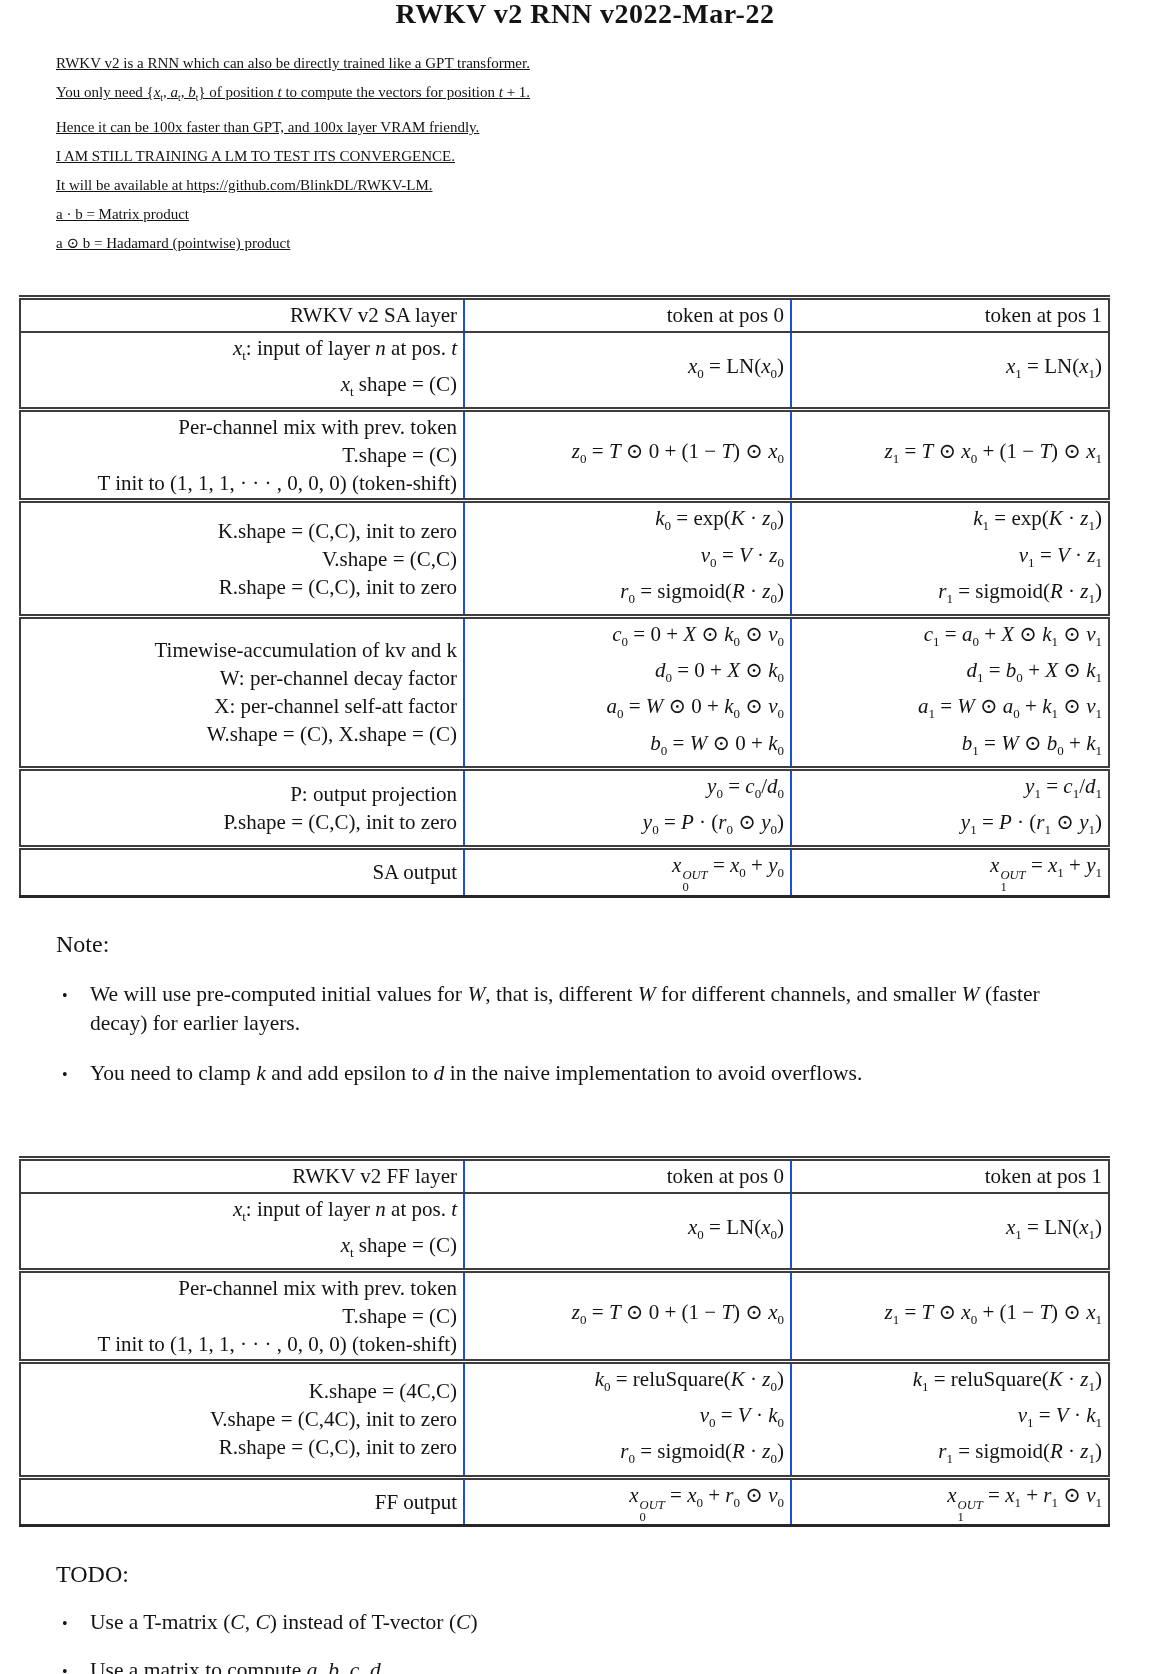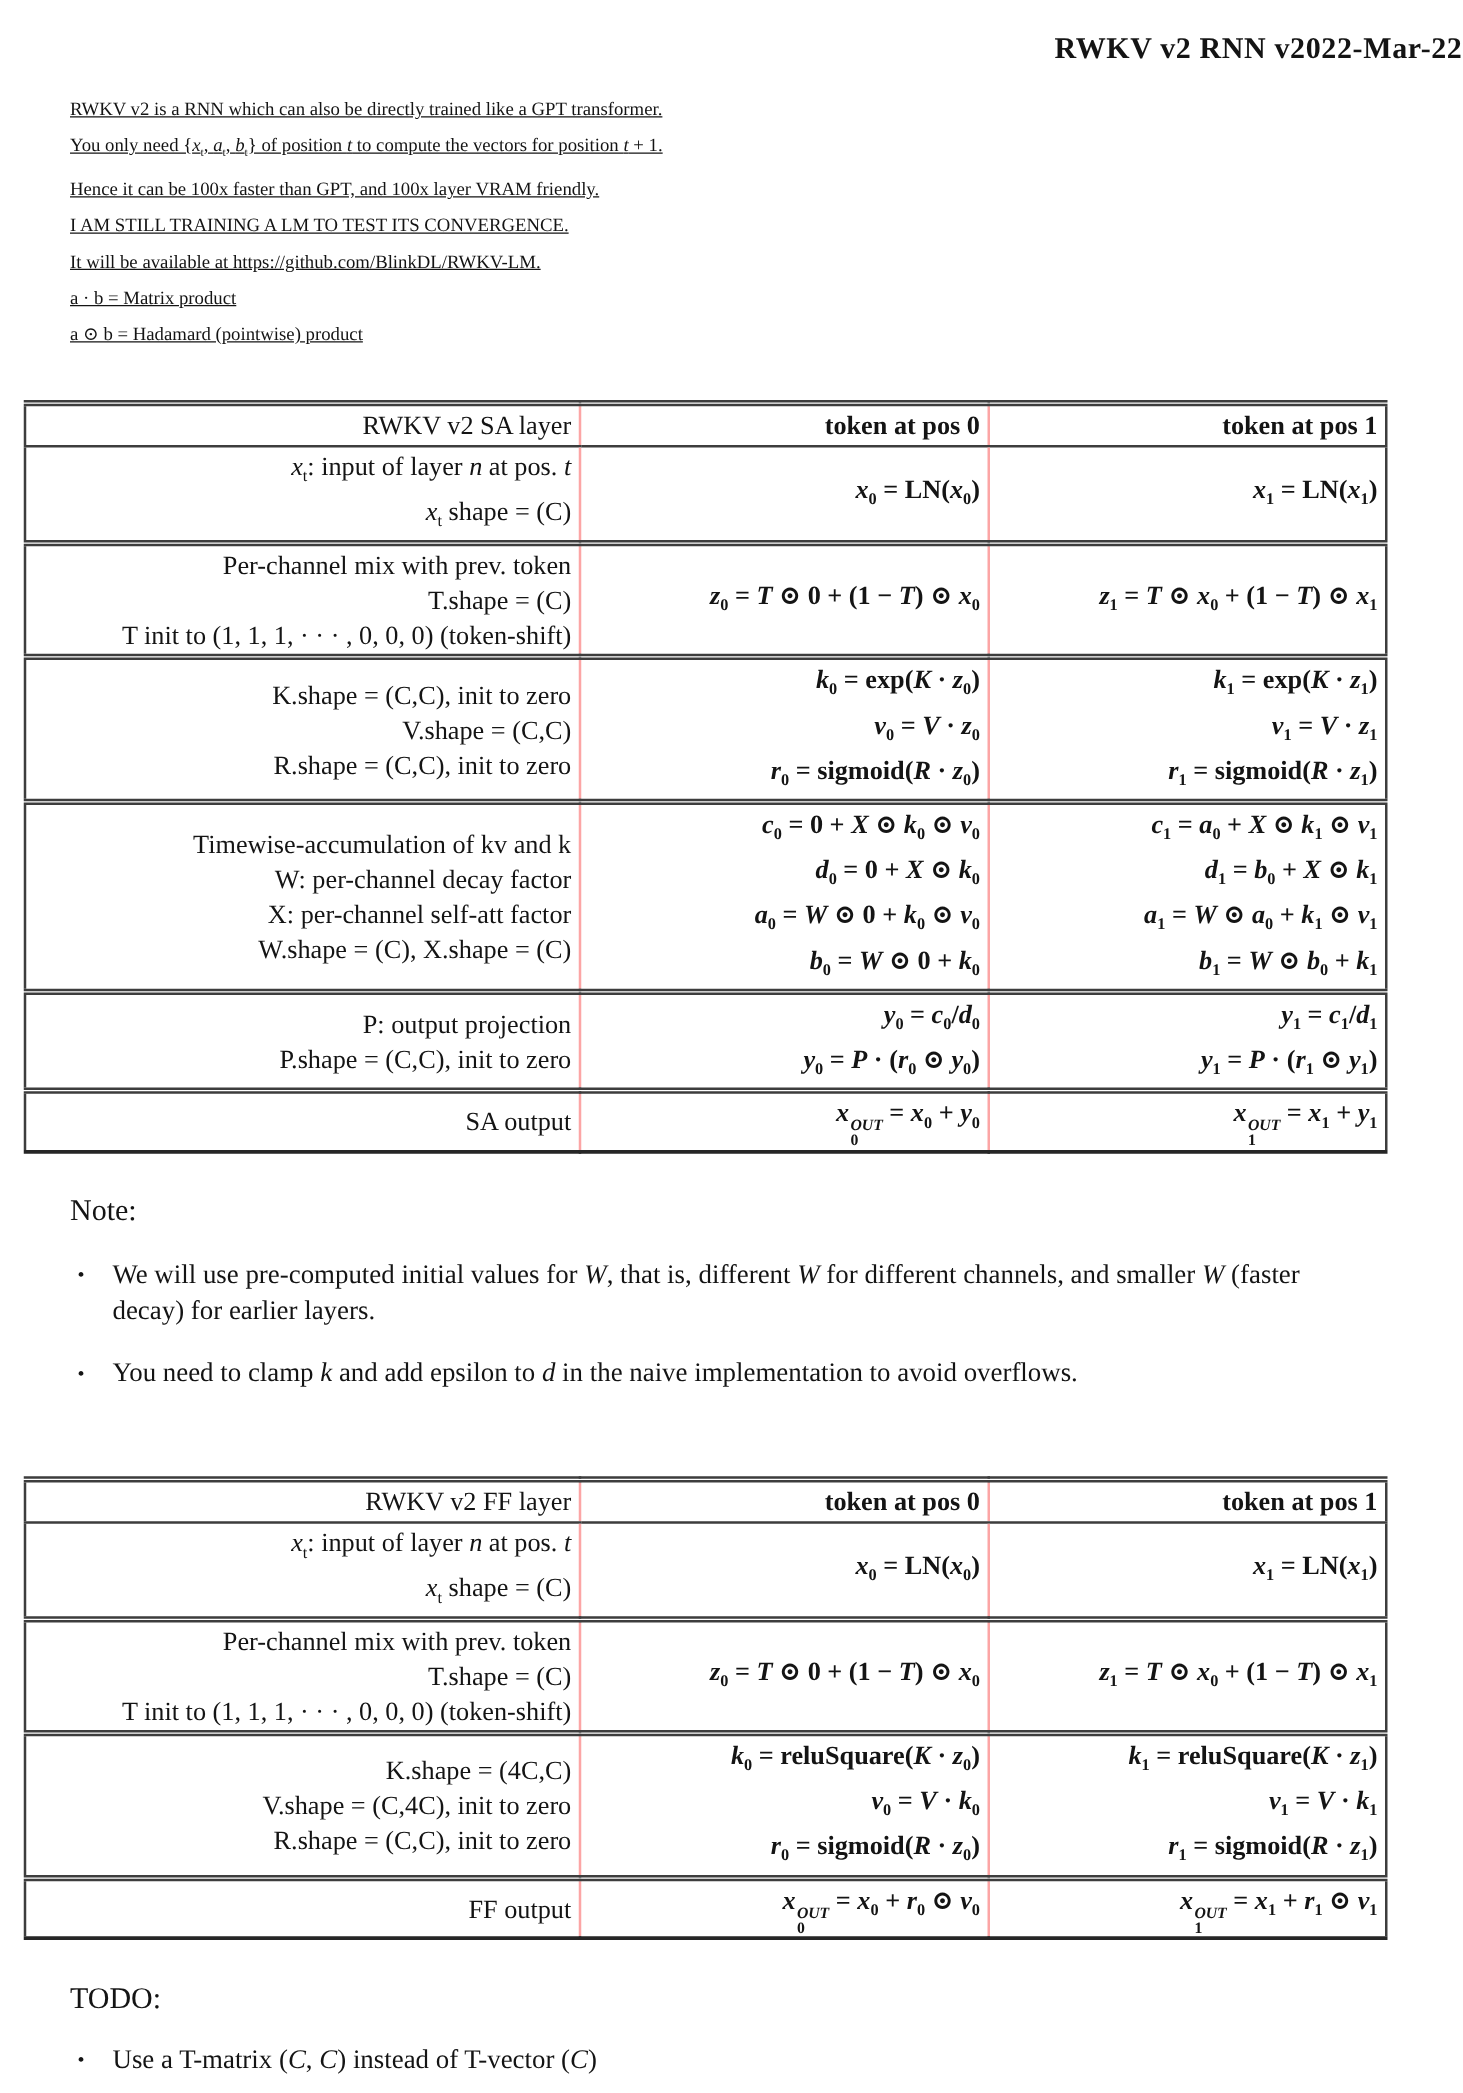--- a/index.html
+++ b/index.html
@@ -2,22 +2,22 @@
 <html><head>
 <meta charset="utf-8">
 <style>
   html,body{margin:0;padding:0;}
   body{
     width:1170px;height:1674px;overflow:hidden;background:#ffffff;
     color:#141414;font-family:"Liberation Serif","DejaVu Serif",serif;
   }
   .page{width:1170px;height:1674px;position:relative;}
   .title{
-    margin:0;padding-top:25px;text-align:right;
-    font-size:24px;font-weight:bold;line-height:28px;letter-spacing:0.5px;
+    margin:0;text-align:center;
+    font-size:28px;font-weight:bold;line-height:28px;letter-spacing:0.5px;
   }
   .intro{margin:21px 60px 0 56px;font-size:15px;line-height:29px;text-decoration:underline;}
   .tline{white-space:nowrap;}
   i{font-style:italic;}
   sub{font-size:0.62em;}
   
   .ss{
     display:inline-flex;flex-direction:column;align-items:flex-start;
     font-size:0.6em;line-height:0.98;vertical-align:-0.55em;margin-left:1px;
   }
@@ -30,21 +30,21 @@
     border-left:2px solid #3d3d3d;border-right:2px solid #3d3d3d;
     border-top:5px double #3d3d3d;border-bottom:3px solid #262626;
   }
   #sa-table{margin-top:37px;}
   #ff-table{margin-top:68px;}
   .math-table th,.math-table td{
     padding:1px 6px;text-align:right;vertical-align:middle;
     font-weight:normal;line-height:28px;
   }
   .math-table th{border-bottom:2px solid #3d3d3d;line-height:29px;}
-  .math-table th + th,.math-table td + td{border-left:2px solid #fca5a5;font-weight:bold;}
+  .math-table th + th,.math-table td + td{border-left:2px solid #1d4ed8;}
   .math-table tr.dbl{border-top:5px double #3d3d3d;}
   col.c1{width:444px;} col.c2{width:327px;} col.c3{width:318px;}
   
   .sec-label{margin:32px 0 0 56px;font-size:24px;line-height:29px;}
   #todo-heading{margin-top:33px;}
   ul.bullets{list-style:none;margin:0;padding:0;font-size:21.5px;line-height:29px;}
   ul.bullets li{position:relative;margin:21px 78px 0 90px;}
   ul.bullets li .bdot{position:absolute;left:-28px;top:1px;font-size:16px;}
   ul.bullets.todo li{margin-top:19px;}
 </style>

